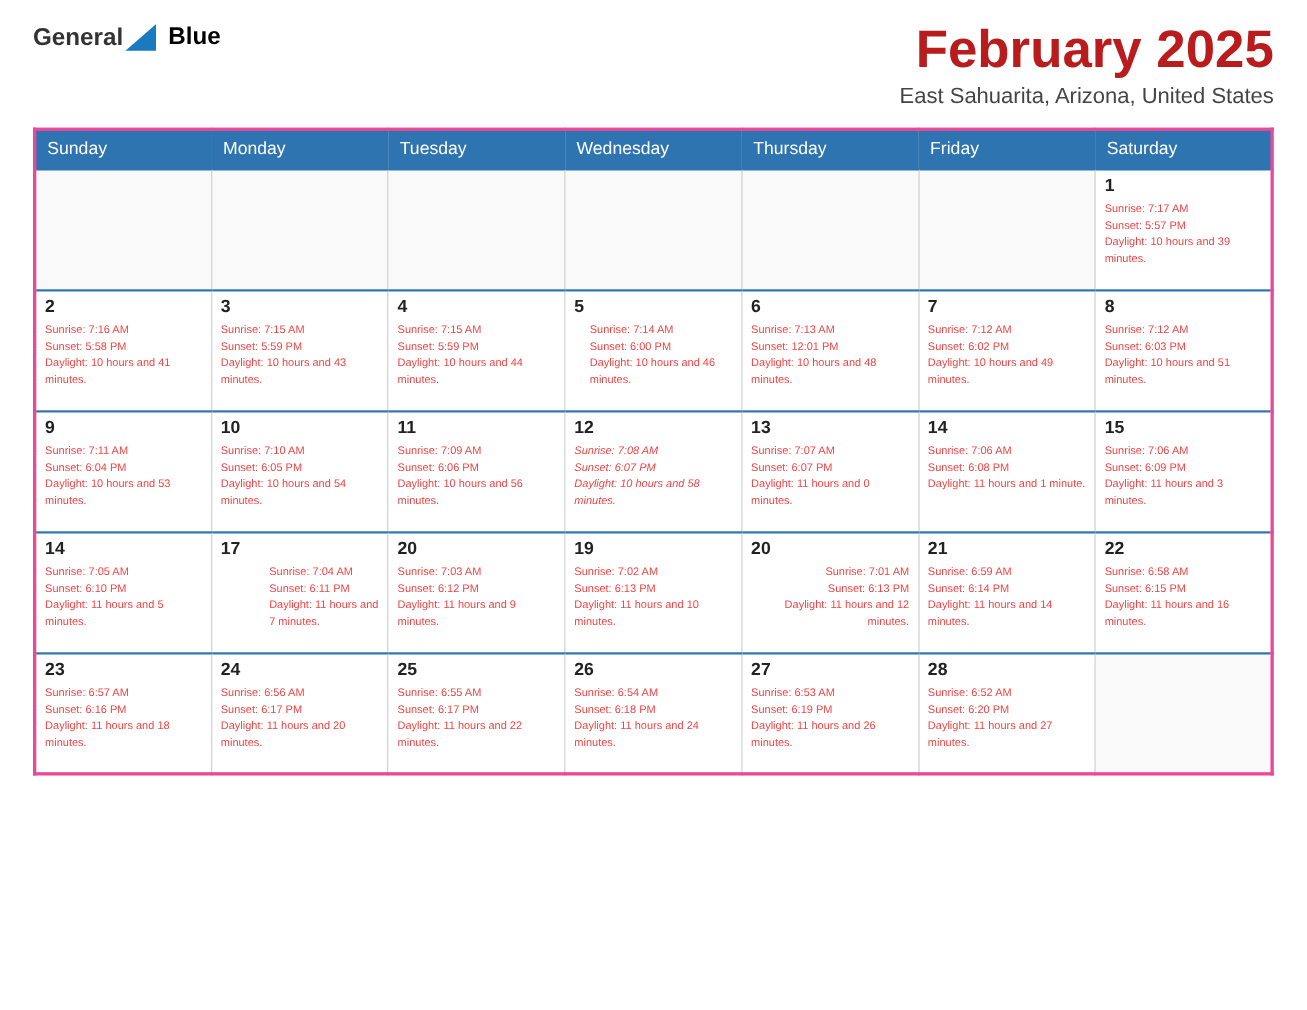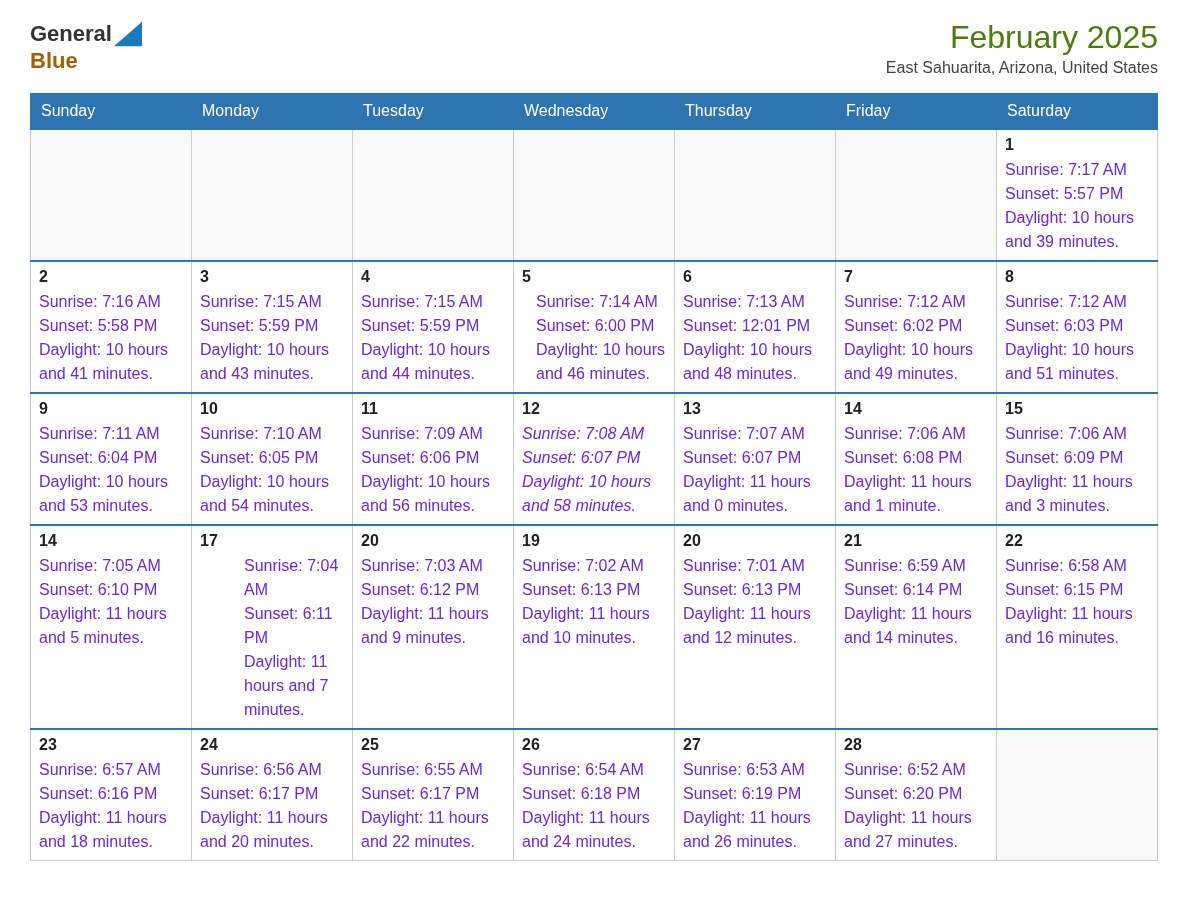--- a/index.html
+++ b/index.html
@@ -17,54 +17,55 @@
       margin-bottom: 16px;
     }
     .logo-text-general {
       font-size: 22px;
       font-weight: bold;
       color: #333;
     }
     .logo-text-blue {
       font-size: 22px;
       font-weight: bold;
-      color: #a16207;
+      color: #000000;
     }
     .logo-icon {
       width: 28px;
       height: 28px;
       margin-left: 2px;
     }
     .logo-container {
       display: flex;
-      flex-direction: column;
+      flex-direction: row;
       align-items: flex-start;
+      gap: 11px;
     }
     .logo-row {
       display: flex;
       align-items: center;
     }
     .title-section {
       text-align: right;
     }
     .month-title {
-      font-size: 32px;
-      font-weight: normal;
-      color: #4d7c0f;
+      font-size: 48px;
+      font-weight: bold;
+      color: #b91c1c;
       line-height: 1.1;
     }
     .location-title {
-      font-size: 16px;
+      font-size: 20px;
       color: #444;
       margin-top: 4px;
     }
     .calendar {
       width: 100%;
       border-collapse: collapse;
-      border: 1px solid #ec4899;
+      border: 3px solid #ec4899;
       padding-left: 32px;
     }
     .calendar th {
       background-color: #2e74b0;
       color: #fff;
       text-align: left;
       padding: 8px 10px;
       font-size: 16px;
       font-weight: normal;
       border: 1px solid #2e74b0;
@@ -84,22 +85,22 @@
       border-top: 2px solid #2e74b0;
     }
     .day-number {
       font-size: 16px;
       font-weight: bold;
       color: #222;
       display: block;
       margin-bottom: 4px;
     }
     .day-info {
-      font-size: 16px;
-      color: #6d28d9;
+      font-size: 10px;
+      color: #ef4444;
       line-height: 1.5;
     }
     .empty-cell {
       background: #f9f9f9;
     }
   </style>
 </head>
 <body>
 
 <div class="header">
@@ -255,21 +256,21 @@
 Daylight: 11 hours and 9 minutes.</div>
         </td>
         <td>
           <span class="day-number">19</span>
           <div class="day-info" style="white-space: pre-line;">Sunrise: 7:02 AM
 Sunset: 6:13 PM
 Daylight: 11 hours and 10 minutes.</div>
         </td>
         <td>
           <span class="day-number">20</span>
-          <div class="day-info" style="white-space: pre-line;">Sunrise: 7:01 AM
+          <div class="day-info" style="white-space: pre-line; text-align: right;">Sunrise: 7:01 AM
 Sunset: 6:13 PM
 Daylight: 11 hours and 12 minutes.</div>
         </td>
         <td>
           <span class="day-number">21</span>
           <div class="day-info" style="white-space: pre-line;">Sunrise: 6:59 AM
 Sunset: 6:14 PM
 Daylight: 11 hours and 14 minutes.</div>
         </td>
         <td>

